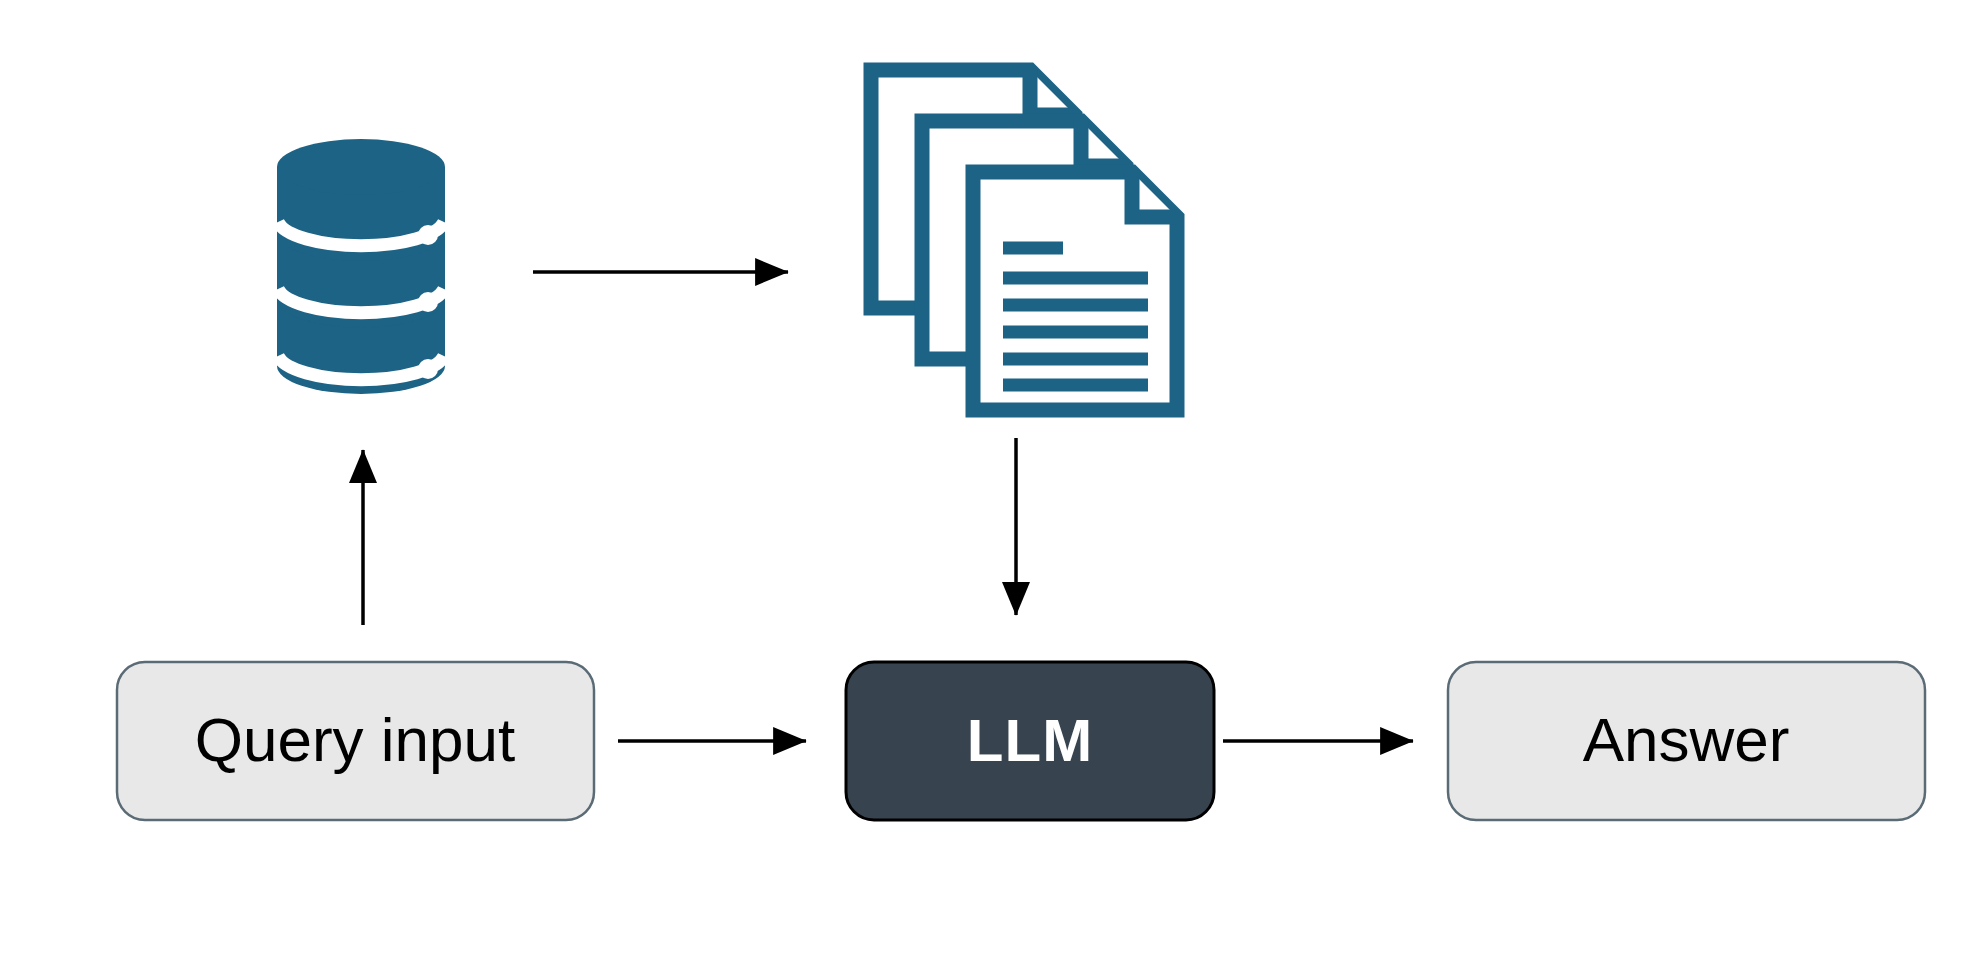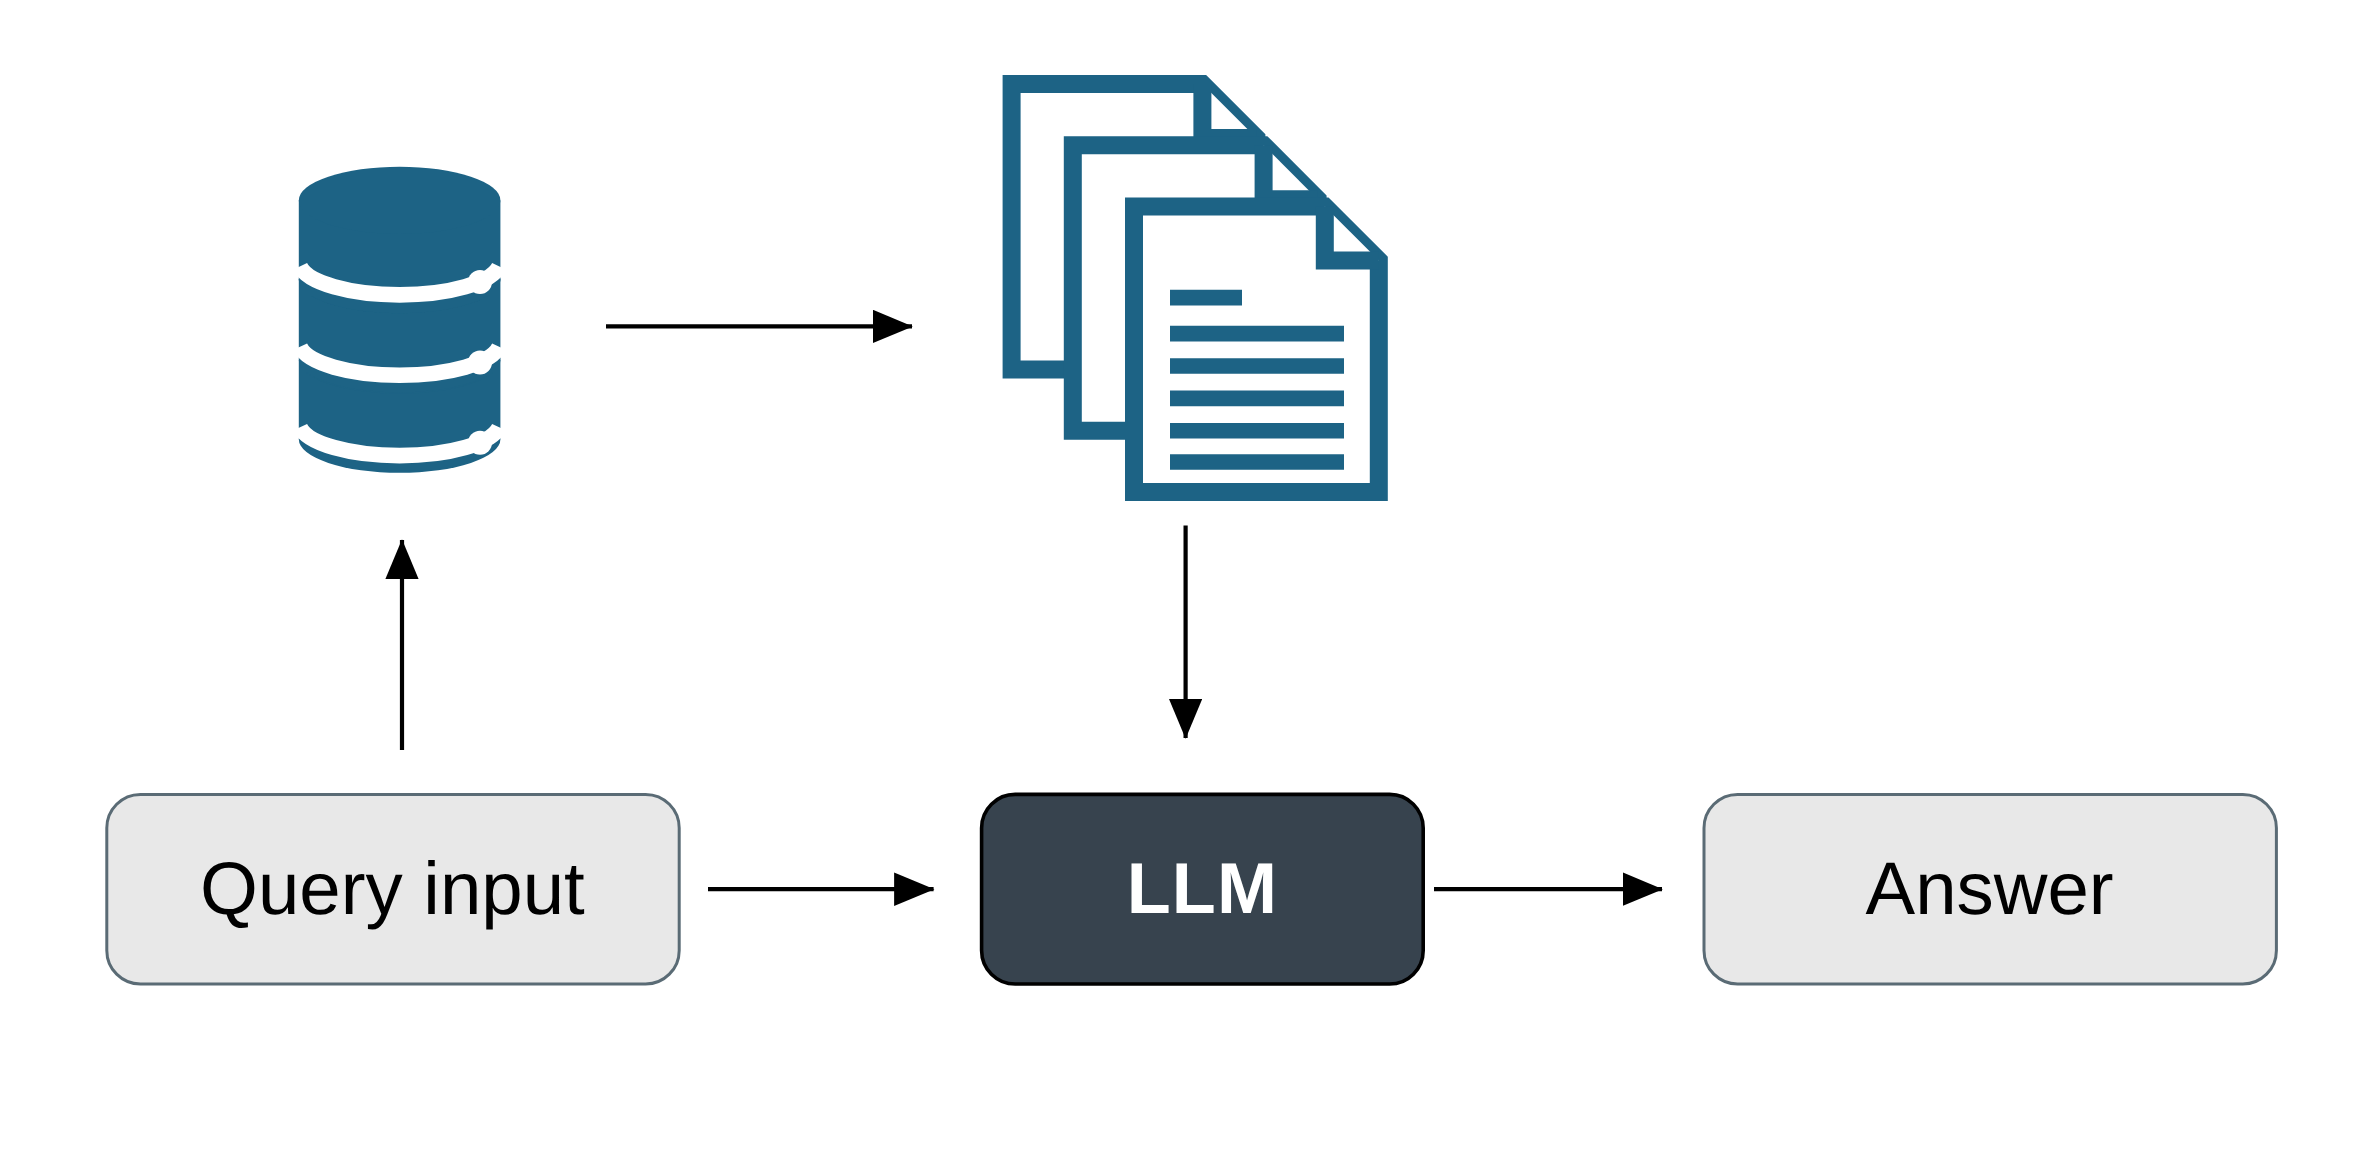--- a/index.html
+++ b/index.html
@@ -11,20 +11,21 @@
     width: 1982px;
     height: 971px;
     font-family: "Liberation Sans", sans-serif;
     overflow: hidden;
   }
   #diagram-root {
     position: relative;
     width: 1708px;
     height: 971px;
     background: #ffffff;
+    margin-left: 28px;
   }
   #diagram-svg {
     position: absolute;
     top: 0;
     left: 0;
     width: 1982px;
     height: 971px;
     display: block;
   }
   .node-label {

